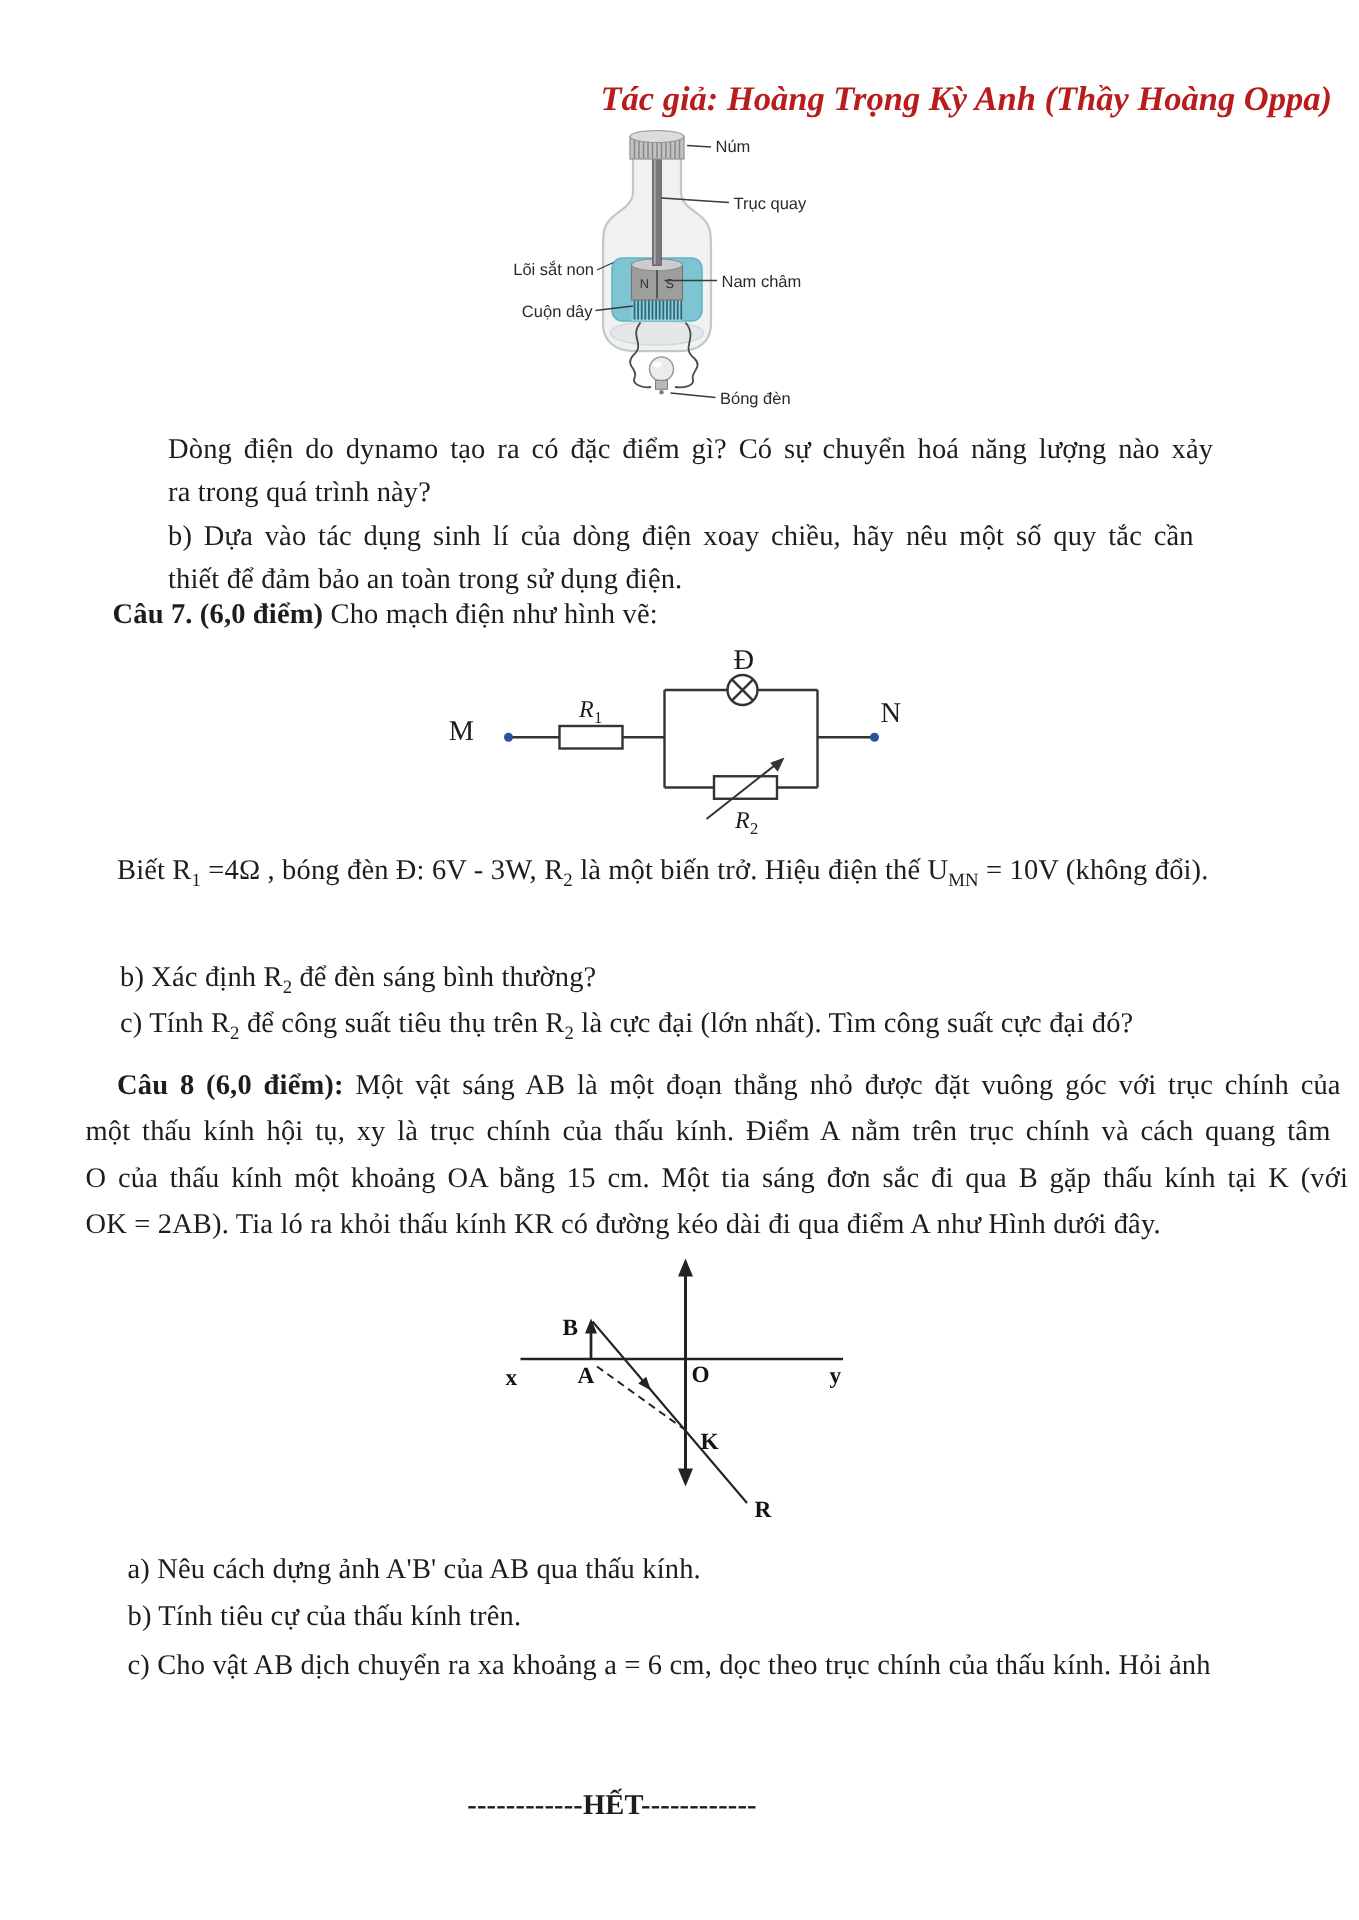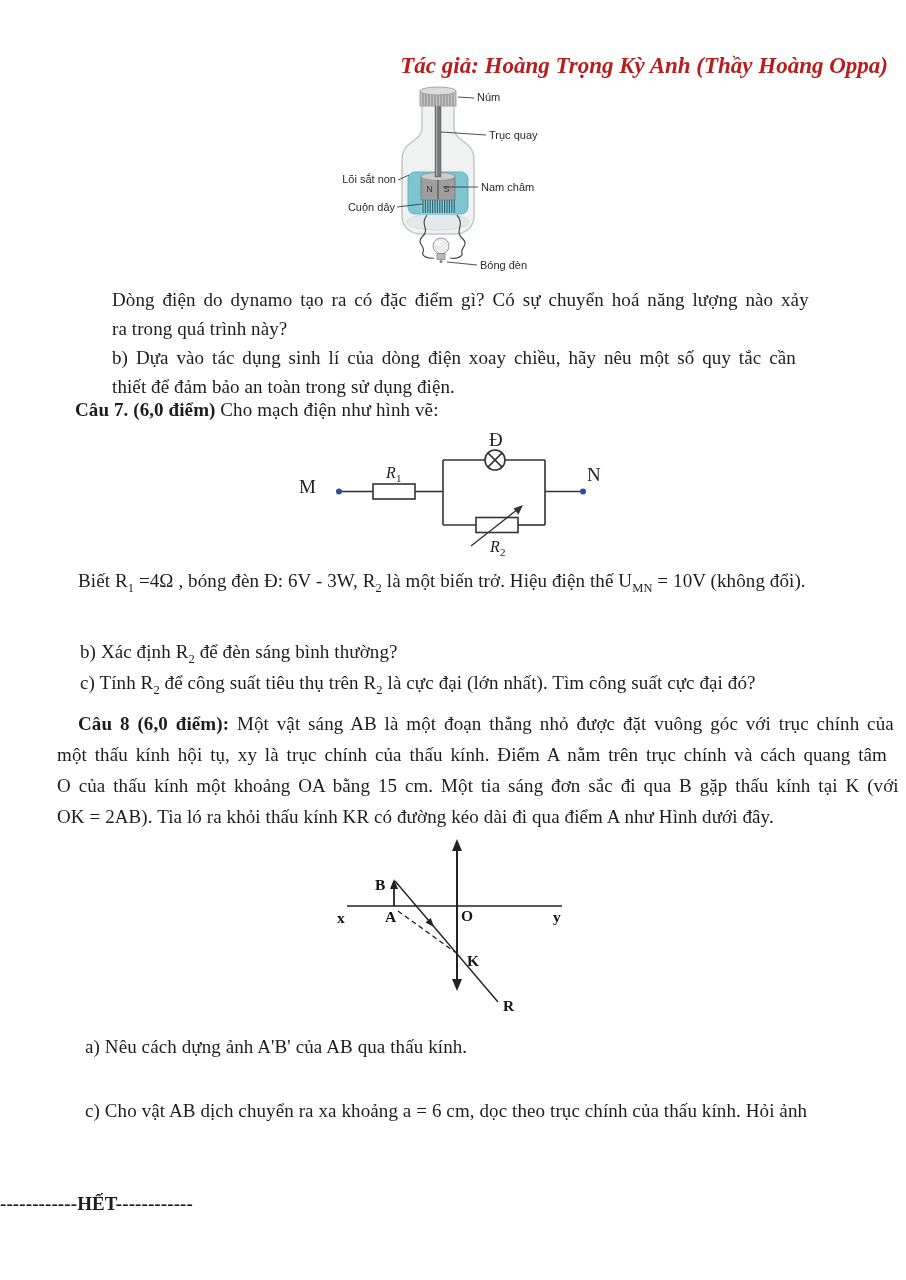--- a/index.html
+++ b/index.html
@@ -6,21 +6,21 @@
   .page { position:relative; width:906px; height:1280px; background:#ffffff;
           font-family:"Liberation Serif", serif; color:#1d1d1d; overflow:hidden; }
   .t { position:absolute; font-size:19px; white-space:nowrap; letter-spacing:0.1px; }
   .author { position:absolute; font-weight:bold; font-style:italic; font-size:23px;
             white-space:nowrap; color:#b91c1c; }
   .bold { font-weight:bold; }
   sub { font-size:12.5px; line-height:0; }
   .blk29 { line-height:29px; }
   .blk31 { line-height:31px; }
   .jw { word-spacing:3px; }
-  .center { left:0; width:816px; text-align:left; }
+  .center { left:0; width:816px; text-align:center; }
   svg { position:absolute; overflow:visible; }
   
   .flbl { font-family:"Liberation Sans", sans-serif; font-size:11px; fill:#2a2a2a; }
   .pole { font-family:"Liberation Sans", sans-serif; font-size:8.5px; fill:#303030; text-anchor:middle; }
   .lline { stroke:#3a3a3a; stroke-width:0.9; }
   .coilstripe { stroke:#2f6876; stroke-width:1.2; }
   
   .cw { stroke:#333333; stroke-width:1.6; fill:none; }
   .clbl { font-size:19px; fill:#1d1d1d; }
   .ritl { font-size:16px; font-style:italic; fill:#1d1d1d; }
@@ -197,17 +197,18 @@
     <text class="llbl" x="55" y="55">B</text>
     <text class="llbl" x="65" y="87">A</text>
     <text class="llbl" x="141" y="86">O</text>
     <text class="llbl" x="147" y="131">K</text>
     <text class="llbl" x="183" y="176">R</text>
     <text class="llbl" x="17" y="88">x</text>
     <text class="llbl" x="233" y="87">y</text>
   </svg>
 
   <div class="t" style="left:85px; top:1036px;text-align:center;">a) Nêu cách dựng ảnh A'B' của AB qua thấu kính.</div>
+  <div class="t" style="left:85px; top:1067px;">b) Tính tiêu cự của thấu kính trên.</div>
   <div class="t" style="left:85px; top:1100px;">c) Cho vật AB dịch chuyển ra xa khoảng a = 6 cm, dọc theo trục chính của thấu kính. Hỏi ảnh</div>
 
   <div class="t bold center" style="top:1193px;">------------HẾT------------</div>
 
 </div>
 
 </body></html>

